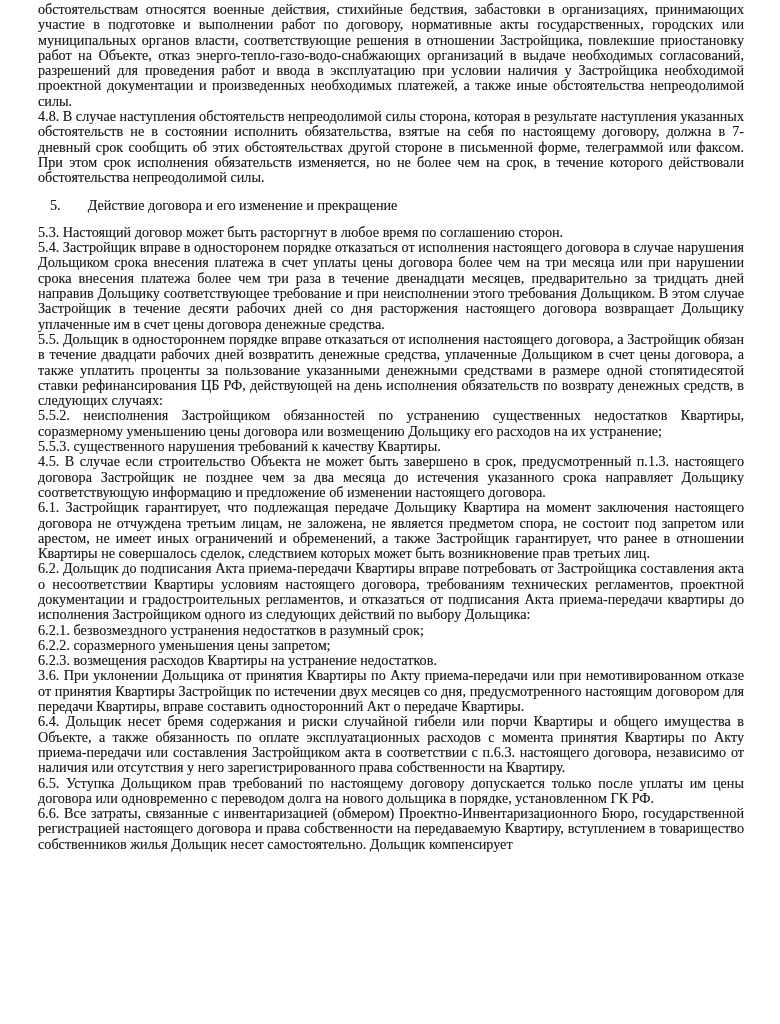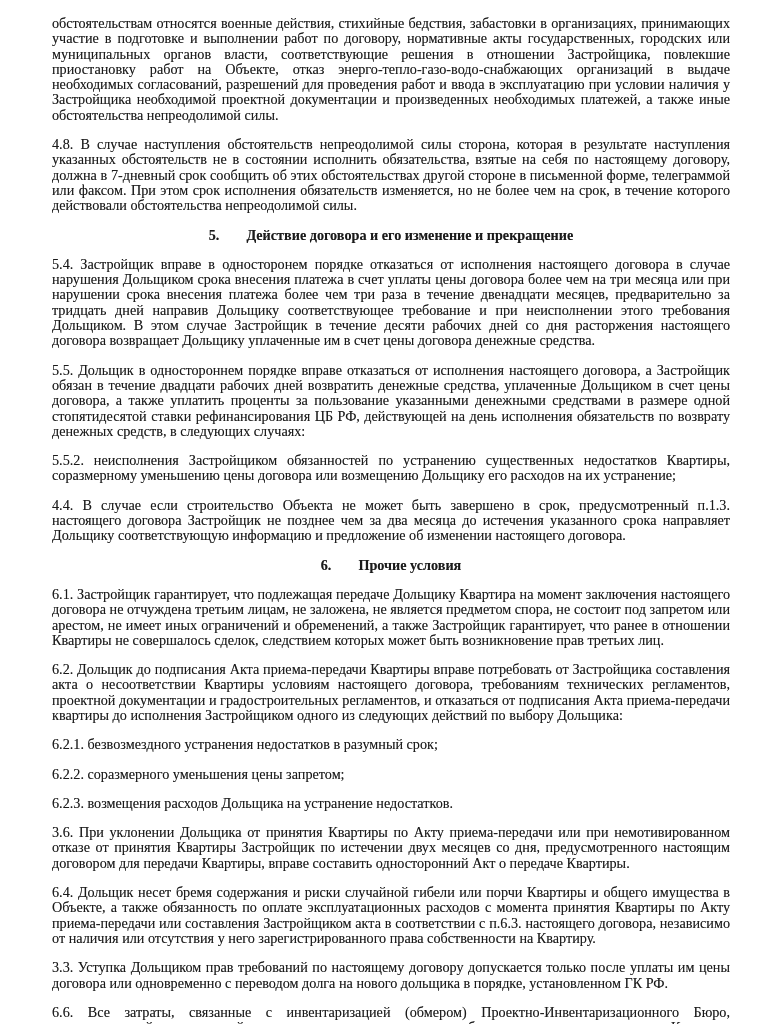--- a/index.html
+++ b/index.html
@@ -20,54 +20,54 @@
     padding: 2px 36px 0 38px;
   }
   .doc {
     font-family: "Liberation Serif", "DejaVu Serif", serif;
     font-size: 14.2px;
     line-height: 15.3px;
     color: #1b1b1b;
     text-shadow: 0 0 0.5px rgba(27,27,27,0.45);
   }
   .para {
-    margin: 14px;
+    margin: 0;
     text-align: justify;
     text-justify: inter-word;
   }
   .heading {
-    margin: 0;
-    text-align: center;
-    font-weight: bold;
+    margin: 12px;
+    font-weight: normal;
     white-space: nowrap;
   }
   .heading .hnum {
     display: inline-block;
   }
   .heading .htitle {
     display: inline-block;
     margin-left: 27px;
   }
 </style>
 </head>
 <body style="background: rgb(255, 255, 255);">
 
 <div class="page">
   <div class="doc" id="doc" style="color: rgb(27, 27, 27);">
       <p class="para">обстоятельствам относятся военные действия, стихийные бедствия, забастовки в организациях, принимающих участие в подготовке и выполнении работ по договору, нормативные акты государственных, городских или муниципальных органов власти, соответствующие решения в отношении Застройщика, повлекшие приостановку работ на Объекте, отказ энерго-тепло-газо-водо-снабжающих организаций в выдаче необходимых согласований, разрешений для проведения работ и ввода в эксплуатацию при условии наличия у Застройщика необходимой проектной документации и произведенных необходимых платежей, а также иные обстоятельства непреодолимой силы.</p>
       <p class="para">4.8. В случае наступления обстоятельств непреодолимой силы сторона, которая в результате наступления указанных обстоятельств не в состоянии исполнить обязательства, взятые на себя по настоящему договору, должна в 7-дневный срок сообщить об этих обстоятельствах другой стороне в письменной форме, телеграммой или факсом. При этом срок исполнения обязательств изменяется, но не более чем на срок, в течение которого действовали обстоятельства непреодолимой силы.</p>
       <div class="heading"><span class="hnum">5.</span><span class="htitle">Действие договора и его изменение и прекращение</span></div>
+      <p class="para">5.3. Настоящий договор может быть расторгнут в любое время по соглашению сторон.</p>
       <p class="para">5.4. Застройщик вправе в односторонем порядке отказаться от исполнения настоящего договора в случае нарушения Дольщиком срока внесения платежа в счет уплаты цены договора более чем на три месяца или при нарушении срока внесения платежа более чем три раза в течение двенадцати месяцев, предварительно за тридцать дней направив Дольщику соответствующее требование и при неисполнении этого требования Дольщиком. В этом случае Застройщик в течение десяти рабочих дней со дня расторжения настоящего договора возвращает Дольщику уплаченные им в счет цены договора денежные средства.</p>
       <p class="para">5.5. Дольщик в одностороннем порядке вправе отказаться от исполнения настоящего договора, а Застройщик обязан в течение двадцати рабочих дней возвратить денежные средства, уплаченные Дольщиком в счет цены договора, а также уплатить проценты за пользование указанными денежными средствами в размере одной стопятидесятой ставки рефинансирования ЦБ РФ, действующей на день исполнения обязательств по возврату денежных средств, в следующих случаях:</p>
       <p class="para">5.5.2. неисполнения Застройщиком обязанностей по устранению существенных недостатков Квартиры, соразмерному уменьшению цены договора или возмещению Дольщику его расходов на их устранение;</p>
-      <p class="para">4.4. В случае если строительство Объекта не может быть завершено в срок, предусмотренный п.1.3. настоящего договора Застройщик не позднее чем за два месяца до истечения указанного срока направляет Дольщику соответствующую информацию и предложение об изменении настоящего договора.</p>
-      <div class="heading"><span class="hnum">6.</span><span class="htitle">Прочие условия</span></div>
+      <p class="para">5.5.3. существенного нарушения требований к качеству Квартиры.</p>
+      <p class="para">4.5. В случае если строительство Объекта не может быть завершено в срок, предусмотренный п.1.3. настоящего договора Застройщик не позднее чем за два месяца до истечения указанного срока направляет Дольщику соответствующую информацию и предложение об изменении настоящего договора.</p>
       <p class="para">6.1. Застройщик гарантирует, что подлежащая передаче Дольщику Квартира на момент заключения настоящего договора не отчуждена третьим лицам, не заложена, не является предметом спора, не состоит под запретом или арестом, не имеет иных ограничений и обременений, а также Застройщик гарантирует, что ранее в отношении Квартиры не совершалось сделок, следствием которых может быть возникновение прав третьих лиц.</p>
       <p class="para">6.2. Дольщик до подписания Акта приема-передачи Квартиры вправе потребовать от Застройщика составления акта о несоответствии Квартиры условиям настоящего договора, требованиям технических регламентов, проектной документации и градостроительных регламентов, и отказаться от подписания Акта приема-передачи квартиры до исполнения Застройщиком одного из следующих действий по выбору Дольщика:</p>
       <p class="para">6.2.1. безвозмездного устранения недостатков в разумный срок;</p>
       <p class="para">6.2.2. соразмерного уменьшения цены запретом;</p>
-      <p class="para">6.2.3. возмещения расходов Дольщика на устранение недостатков.</p>
+      <p class="para">6.2.3. возмещения расходов Квартиры на устранение недостатков.</p>
       <p class="para">3.6. При уклонении Дольщика от принятия Квартиры по Акту приема-передачи или при немотивированном отказе от принятия Квартиры Застройщик по истечении двух месяцев со дня, предусмотренного настоящим договором для передачи Квартиры, вправе составить односторонний Акт о передаче Квартиры.</p>
       <p class="para">6.4. Дольщик несет бремя содержания и риски случайной гибели или порчи Квартиры и общего имущества в Объекте, а также обязанность по оплате эксплуатационных расходов с момента принятия Квартиры по Акту приема-передачи или составления Застройщиком акта в соответствии с п.6.3. настоящего договора, независимо от наличия или отсутствия у него зарегистрированного права собственности на Квартиру.</p>
-      <p class="para">3.3. Уступка Дольщиком прав требований по настоящему договору допускается только после уплаты им цены договора или одновременно с переводом долга на нового дольщика в порядке, установленном ГК РФ.</p>
+      <p class="para">6.5. Уступка Дольщиком прав требований по настоящему договору допускается только после уплаты им цены договора или одновременно с переводом долга на нового дольщика в порядке, установленном ГК РФ.</p>
       <p class="para">6.6. Все затраты, связанные с инвентаризацией (обмером) Проектно-Инвентаризационного Бюро, государственной регистрацией настоящего договора и права собственности на передаваемую Квартиру, вступлением в товарищество собственников жилья Дольщик несет самостоятельно. Дольщик компенсирует</p>
     </div>
 </div>
 
 </body></html>

